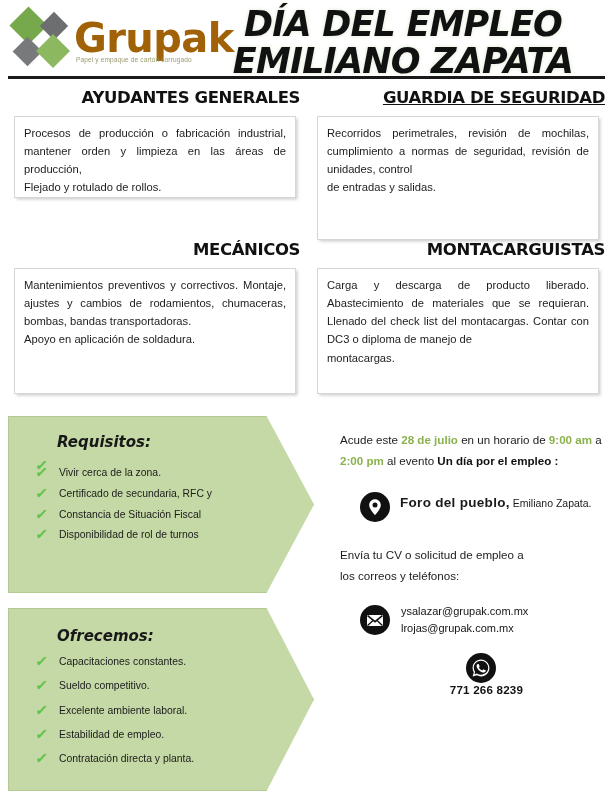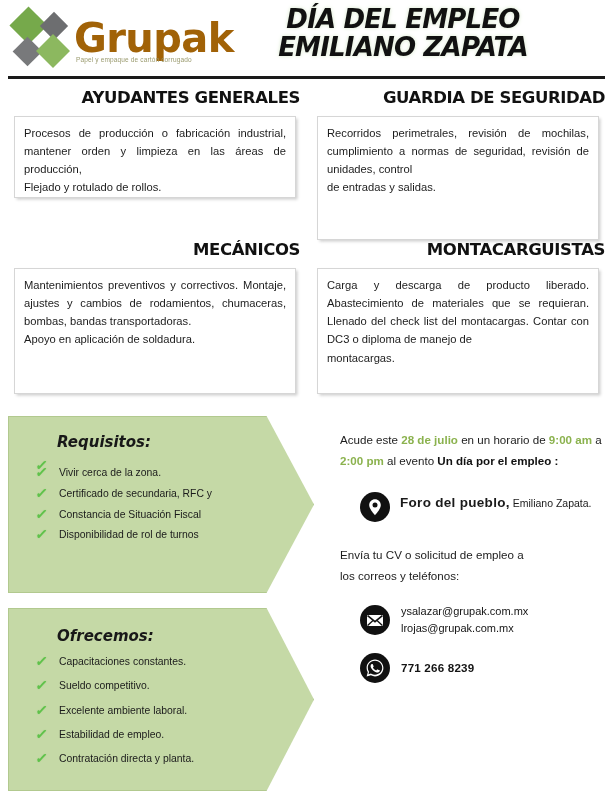--- a/index.html
+++ b/index.html
@@ -66,21 +66,21 @@
   }
 
   #event-title {
     position: absolute;
     left: 200px; top: 6px;
     width: 406px;
     text-align: center;
     font-family: "DejaVu Sans", sans-serif;
     font-weight: bold;
     font-style: italic;
-    font-size: 26px;
+    font-size: 35px;
     line-height: 1.06;
     letter-spacing: -0.8px;
     color: #111111;
     text-shadow: 0 0 3px #e4f0dc, 0 0 5px #e8f2e0;
   }
   #event-title .line2 { display: block; }
 
   #header-rule {
     position: absolute;
     left: 8px; top: 76px;
@@ -110,21 +110,21 @@
     left: 9px; right: 9px; top: 7px;
     font-size: 11.2px;
     line-height: 1.62;
     text-align: justify;
     color: #1c1c1c;
   }
   .job-text .nj { text-align: left; display: block; }
 
   #head-ayudantes     { left: 10px;  top: 88px;  width: 290px; }
   #box-ayudantes      { left: 14px;  top: 116px; width: 282px; height: 82px; }
-  #head-guardia       { left: 315px; top: 88px;  width: 290px; }
+  #head-guardia       { left: 315px; top: 88px;  width: 290px; text-decoration: underline; }
   #box-guardia        { left: 317px; top: 116px; width: 282px; height: 124px; }
 
   #head-mecanicos     { left: 10px;  top: 240px; width: 290px; }
   #box-mecanicos      { left: 14px;  top: 268px; width: 282px; height: 126px; }
   #head-montacarguistas { left: 315px; top: 240px; width: 290px; }
   #box-montacarguistas  { left: 317px; top: 268px; width: 282px; height: 126px; }
 
   
   .arrow-panel {
     position: absolute;
@@ -229,21 +229,21 @@
   #send-cv .nj { text-align: left; display: block; }
 
   #email-row { margin-top: 16px; padding-left: 20px; align-items: center; }
   #email-text {
     margin-left: 11px;
     font-size: 11px;
     line-height: 1.55;
     color: #141414;
   }
 
-  #phone-row { margin-top: 16px; padding-left: 20px; align-items: center; }
+  #phone-row { margin-top: 16px; padding-left: 20px; align-items: center; flex-direction: column; }
   #phone-text {
     margin-left: 11px;
     font-size: 11.6px;
     font-weight: bold;
     color: #141414;
     letter-spacing: 0.2px;
   }
 </style>
 </head>
 <body>

